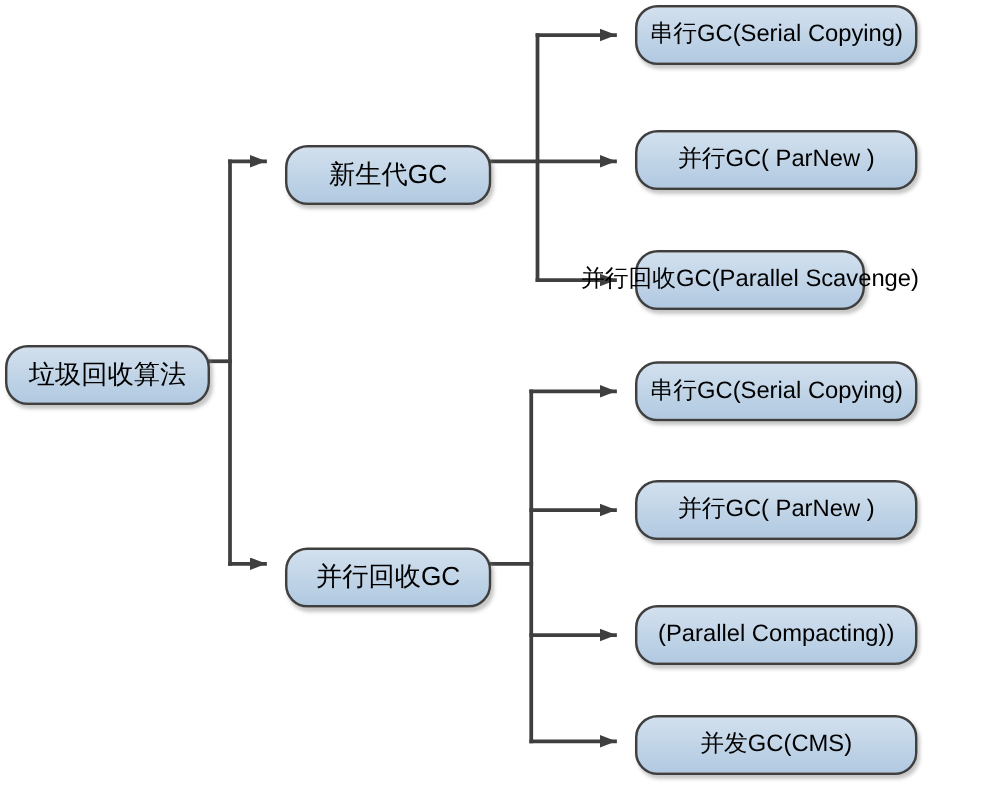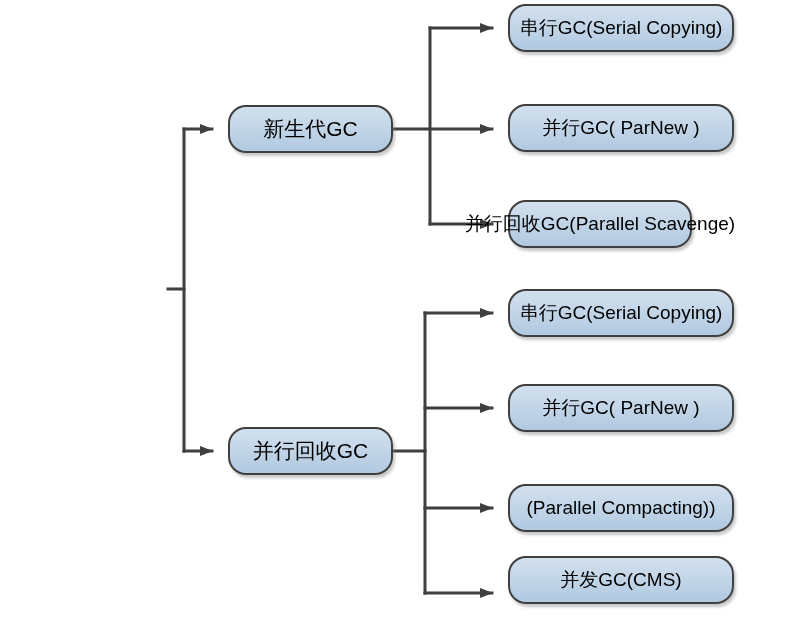--- a/index.html
+++ b/index.html
@@ -37,20 +37,21 @@
     box-shadow: 2px 3px 3px rgba(130,130,130,0.45);
     display: flex;
     align-items: center;
     justify-content: center;
     text-align: center;
     color: #000000;
   }
   .node.single {
     font-size: 21px;
     line-height: 24px;
+    margin-top: 11px;
   }
   .node.double {
     font-size: 19px;
     line-height: 22px;
   }
   .node .txt {
     display: block;
     white-space: nowrap;
   }
 </style>
@@ -77,20 +78,23 @@
     <path class="ln" d="M430 224 H492" marker-end="url(#arw)"></path>
 
     <path class="ln" d="M393 451 H425"></path>
     <path class="ln" d="M425 313 V593"></path>
     <path class="ln" d="M425 313 H492" marker-end="url(#arw)"></path>
     <path class="ln" d="M425 408 H492" marker-end="url(#arw)"></path>
     <path class="ln" d="M425 508 H492" marker-end="url(#arw)"></path>
     <path class="ln" d="M425 593 H492" marker-end="url(#arw)"></path>
   </svg>
 
+  <div class="node single" style="left:4px; top:265px; width:164px;">
+    <span class="txt">垃圾回收算法</span>
+  </div>
 
   <div class="node single" style="left:228px; top:105px; width:165px;">
     <span class="txt">新生代GC</span>
   </div>
 
   <div class="node single" style="left:228px; top:427px; width:165px;">
     <span class="txt">并行回收GC</span>
   </div>
 
   <div class="node double" style="left:508px; top:4px; width:226px;">
@@ -115,18 +119,18 @@
 
   <div class="node double" style="left:508px; top:384px; width:226px;">
     <span class="txt">并行GC</span>
     <span class="txt">( ParNew )</span>
   </div>
 
   <div class="node double" style="left:508px; top:484px; width:226px;">
     <span class="txt">(Parallel Compacting))</span>
   </div>
 
-  <div class="node double" style="left:508px; top:556px; width:226px;">
+  <div class="node double" style="left:508px; top:572px; width:226px;">
     <span class="txt">并发GC</span>
     <span class="txt">(CMS)</span>
   </div>
 
 </div>
 
 </body></html>

